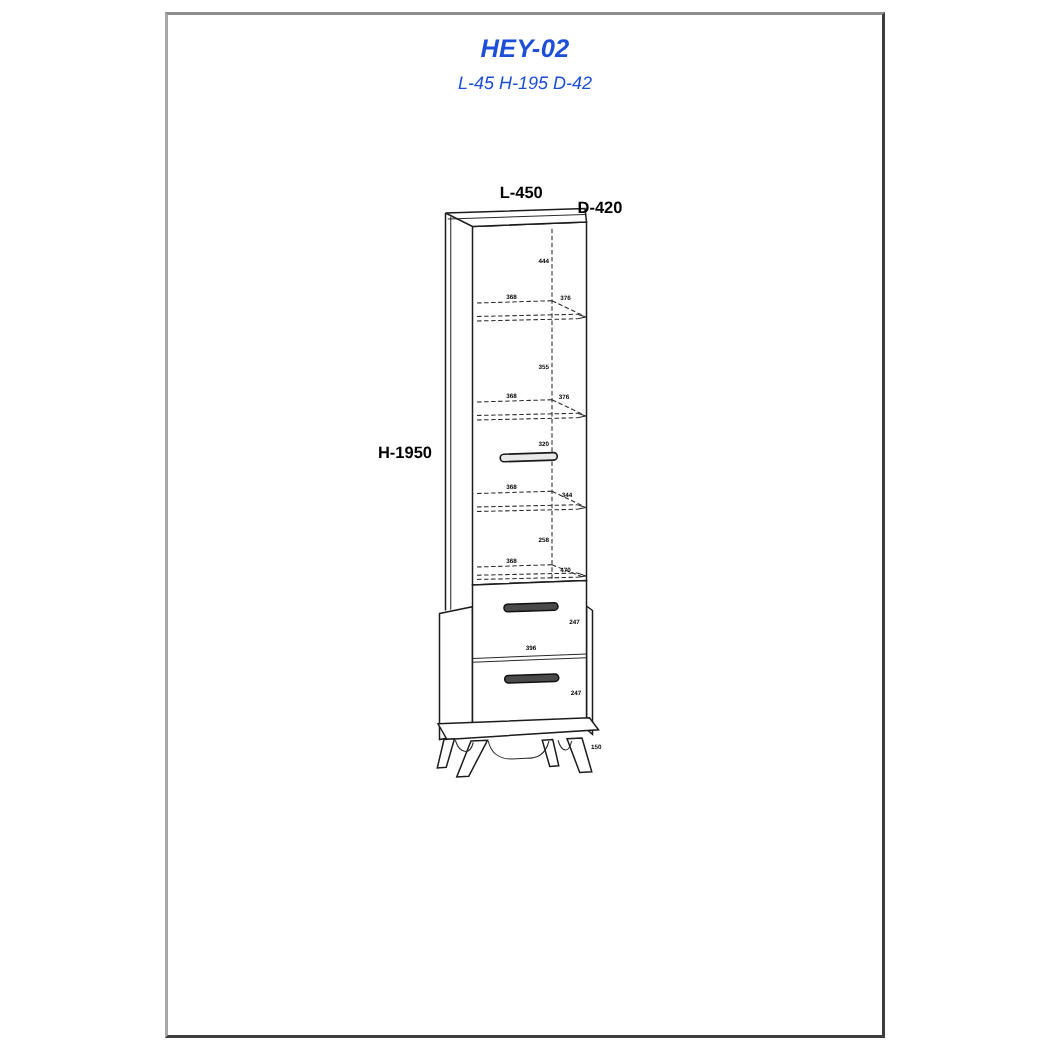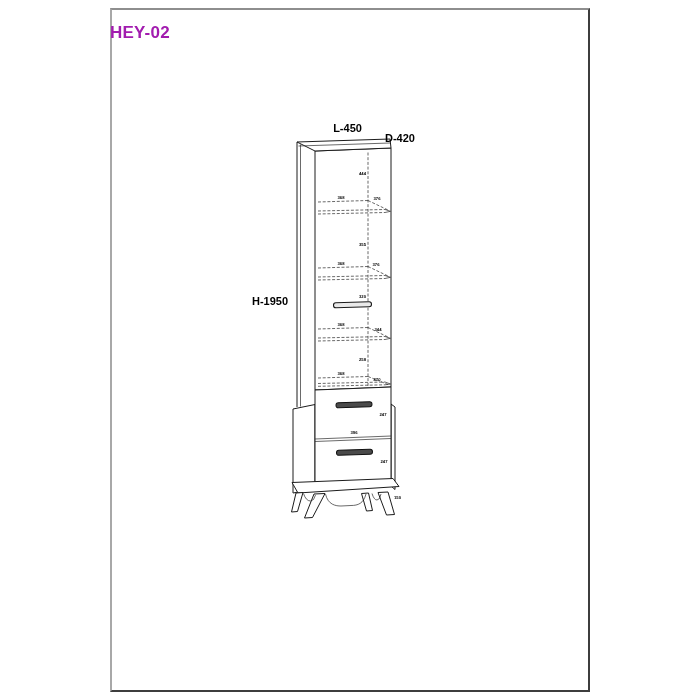--- a/index.html
+++ b/index.html
@@ -2,40 +2,41 @@
 <html><head>
 <meta charset="utf-8">
 <style>
   html,body{margin:0;padding:0;background:#ffffff;}
   .canvas{position:relative;width:700px;height:700px;background:#ffffff;overflow:hidden;
           font-family:"Liberation Sans", sans-serif;}
   .sheet{position:absolute;left:110px;top:8px;width:480px;height:684px;box-sizing:border-box;
          background:#ffffff;
          border-top:2px solid #8e8e8e;border-left:2px solid #a8a8a8;
          border-right:2px solid #3d3d3d;border-bottom:2px solid #3d3d3d;}
-  .titleblock{position:absolute;left:110px;top:24px;width:480px;text-align:left;color:#a21caf;}
+  .titleblock{position:absolute;left:110px;top:24px;width:480px;text-align:center;color:#1d4ed8;font-style:italic;}
   .title-line{font-size:17px;font-weight:bold;line-height:18px;letter-spacing:.2px;}
   .subtitle{font-size:12px;font-weight:normal;margin-top:6px;line-height:14px;}
   svg{position:absolute;left:0;top:0;}
   svg text{font-family:"Liberation Sans", sans-serif;fill:#000;}
   .dim{font-size:4.2px;font-weight:bold;}
   .biglabel{font-size:11px;font-weight:bold;}
   .solid{stroke:#1c1c1c;stroke-width:1;fill:none;}
   .thin{stroke:#2a2a2a;stroke-width:.7;fill:none;}
   .dash{stroke:#2a2a2a;stroke-width:.7;fill:none;stroke-dasharray:3 1.7;}
   .face{fill:#ffffff;stroke:#1c1c1c;stroke-width:1;}
 </style>
 </head>
 <body>
 
 <div class="canvas">
   <div class="sheet"></div>
 
   <div class="titleblock">
     <div class="title-line">HEY-02</div>
+    <div class="subtitle">L-45 H-195 D-42</div>
   </div>
 
   <svg width="700" height="700" viewBox="0 0 700 700">
 
     <g>
       <polygon class="face" points="315,151 391,148 391,387 315,390"></polygon>
       <polygon class="face" points="297,142 390,139 391,148 315,151"></polygon>
       <line class="thin" x1="298.5" y1="146" x2="390" y2="143"></line>
       <line class="solid" x1="297" y1="142" x2="297" y2="407"></line>
       <line class="thin" x1="300.5" y1="144.5" x2="300.5" y2="406.5"></line>

